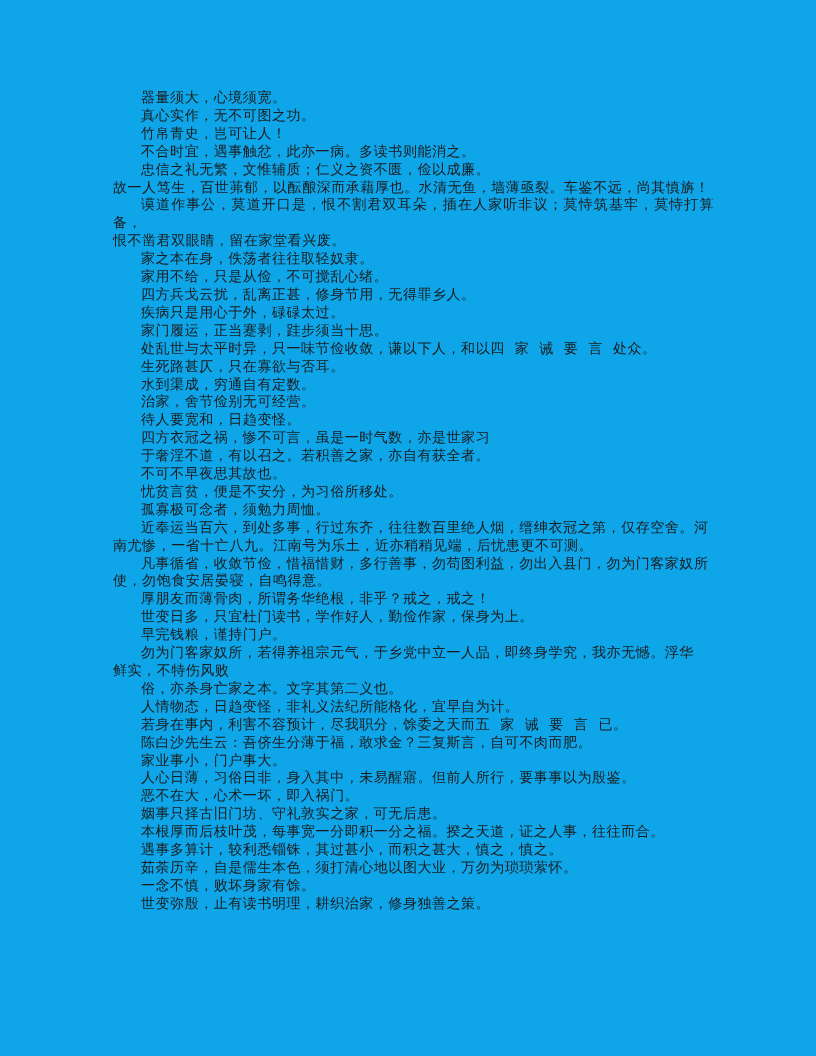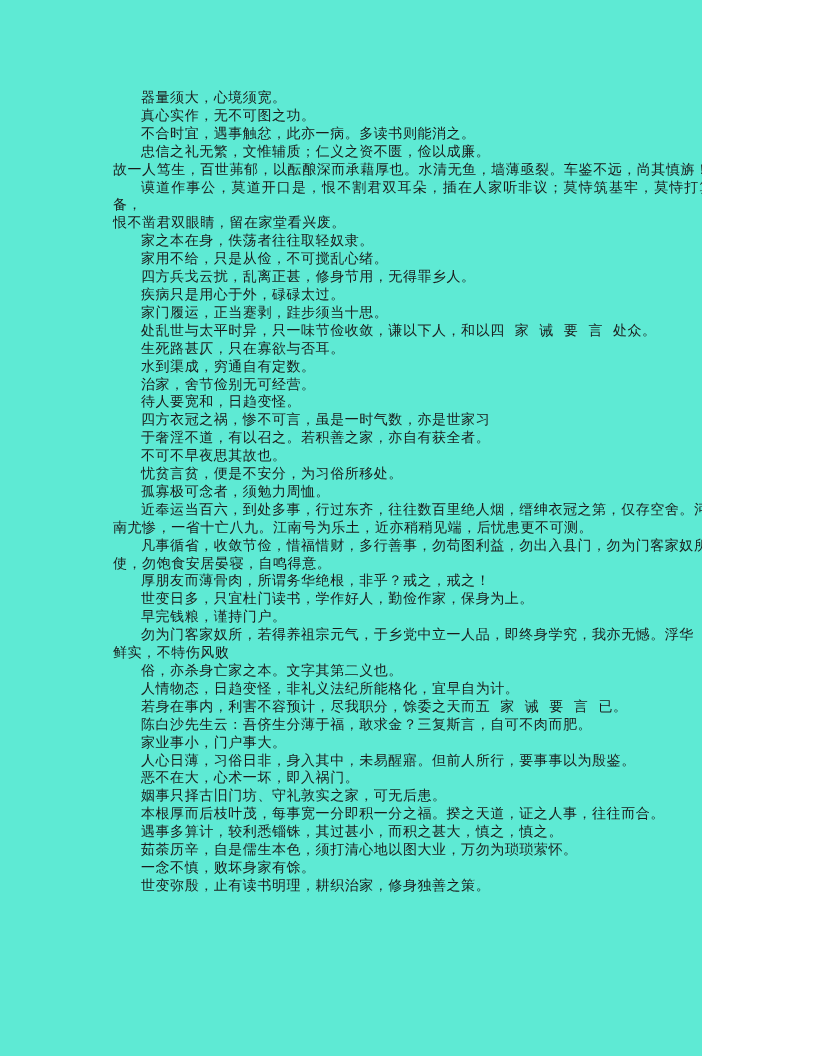--- a/index.html
+++ b/index.html
@@ -2,23 +2,23 @@
 <html><head>
 <meta charset="utf-8">
 <style>
   html, body {
     margin: 0;
     padding: 0;
     background: #ffffff;
   }
   .page {
     position: relative;
-    width: 702px;
+    width: 816px;
     height: 1056px;
-    background: #5eead4;
+    background: #0ea5e9;
     overflow: hidden;
   }
   .text-block {
     position: absolute;
     left: 113px;
     top: 89px;
     width: 601px;
     font-family: "DejaVu Serif", "Liberation Serif", serif;
     font-size: 14px;
     line-height: 17.9px;
@@ -34,20 +34,21 @@
     text-indent: 28px;
   }
 </style>
 </head>
 <body>
 
 <div class="page">
   <div class="text-block" id="text-block">
       <div class="line indent">器量须大，心境须宽。</div>
       <div class="line indent">真心实作，无不可图之功。</div>
+      <div class="line indent">竹帛青史，岂可让人！</div>
       <div class="line indent">不合时宜，遇事触忿，此亦一病。多读书则能消之。</div>
       <div class="line indent">忠信之礼无繁，文惟辅质；仁义之资不匮，俭以成廉。</div>
       <div class="line">故一人笃生，百世茀郁，以酝酿深而承藉厚也。水清无鱼，墙薄亟裂。车鉴不远，尚其慎旃！</div>
       <div class="line indent">谟道作事公，莫道开口是，恨不割君双耳朵，插在人家听非议；莫恃筑基牢，莫恃打算备，</div>
       <div class="line">恨不凿君双眼睛，留在家堂看兴废。</div>
       <div class="line indent">家之本在身，佚荡者往往取轻奴隶。</div>
       <div class="line indent">家用不给，只是从俭，不可搅乱心绪。</div>
       <div class="line indent">四方兵戈云扰，乱离正甚，修身节用，无得罪乡人。</div>
       <div class="line indent">疾病只是用心于外，碌碌太过。</div>
       <div class="line indent">家门履运，正当蹇剥，跬步须当十思。</div>

